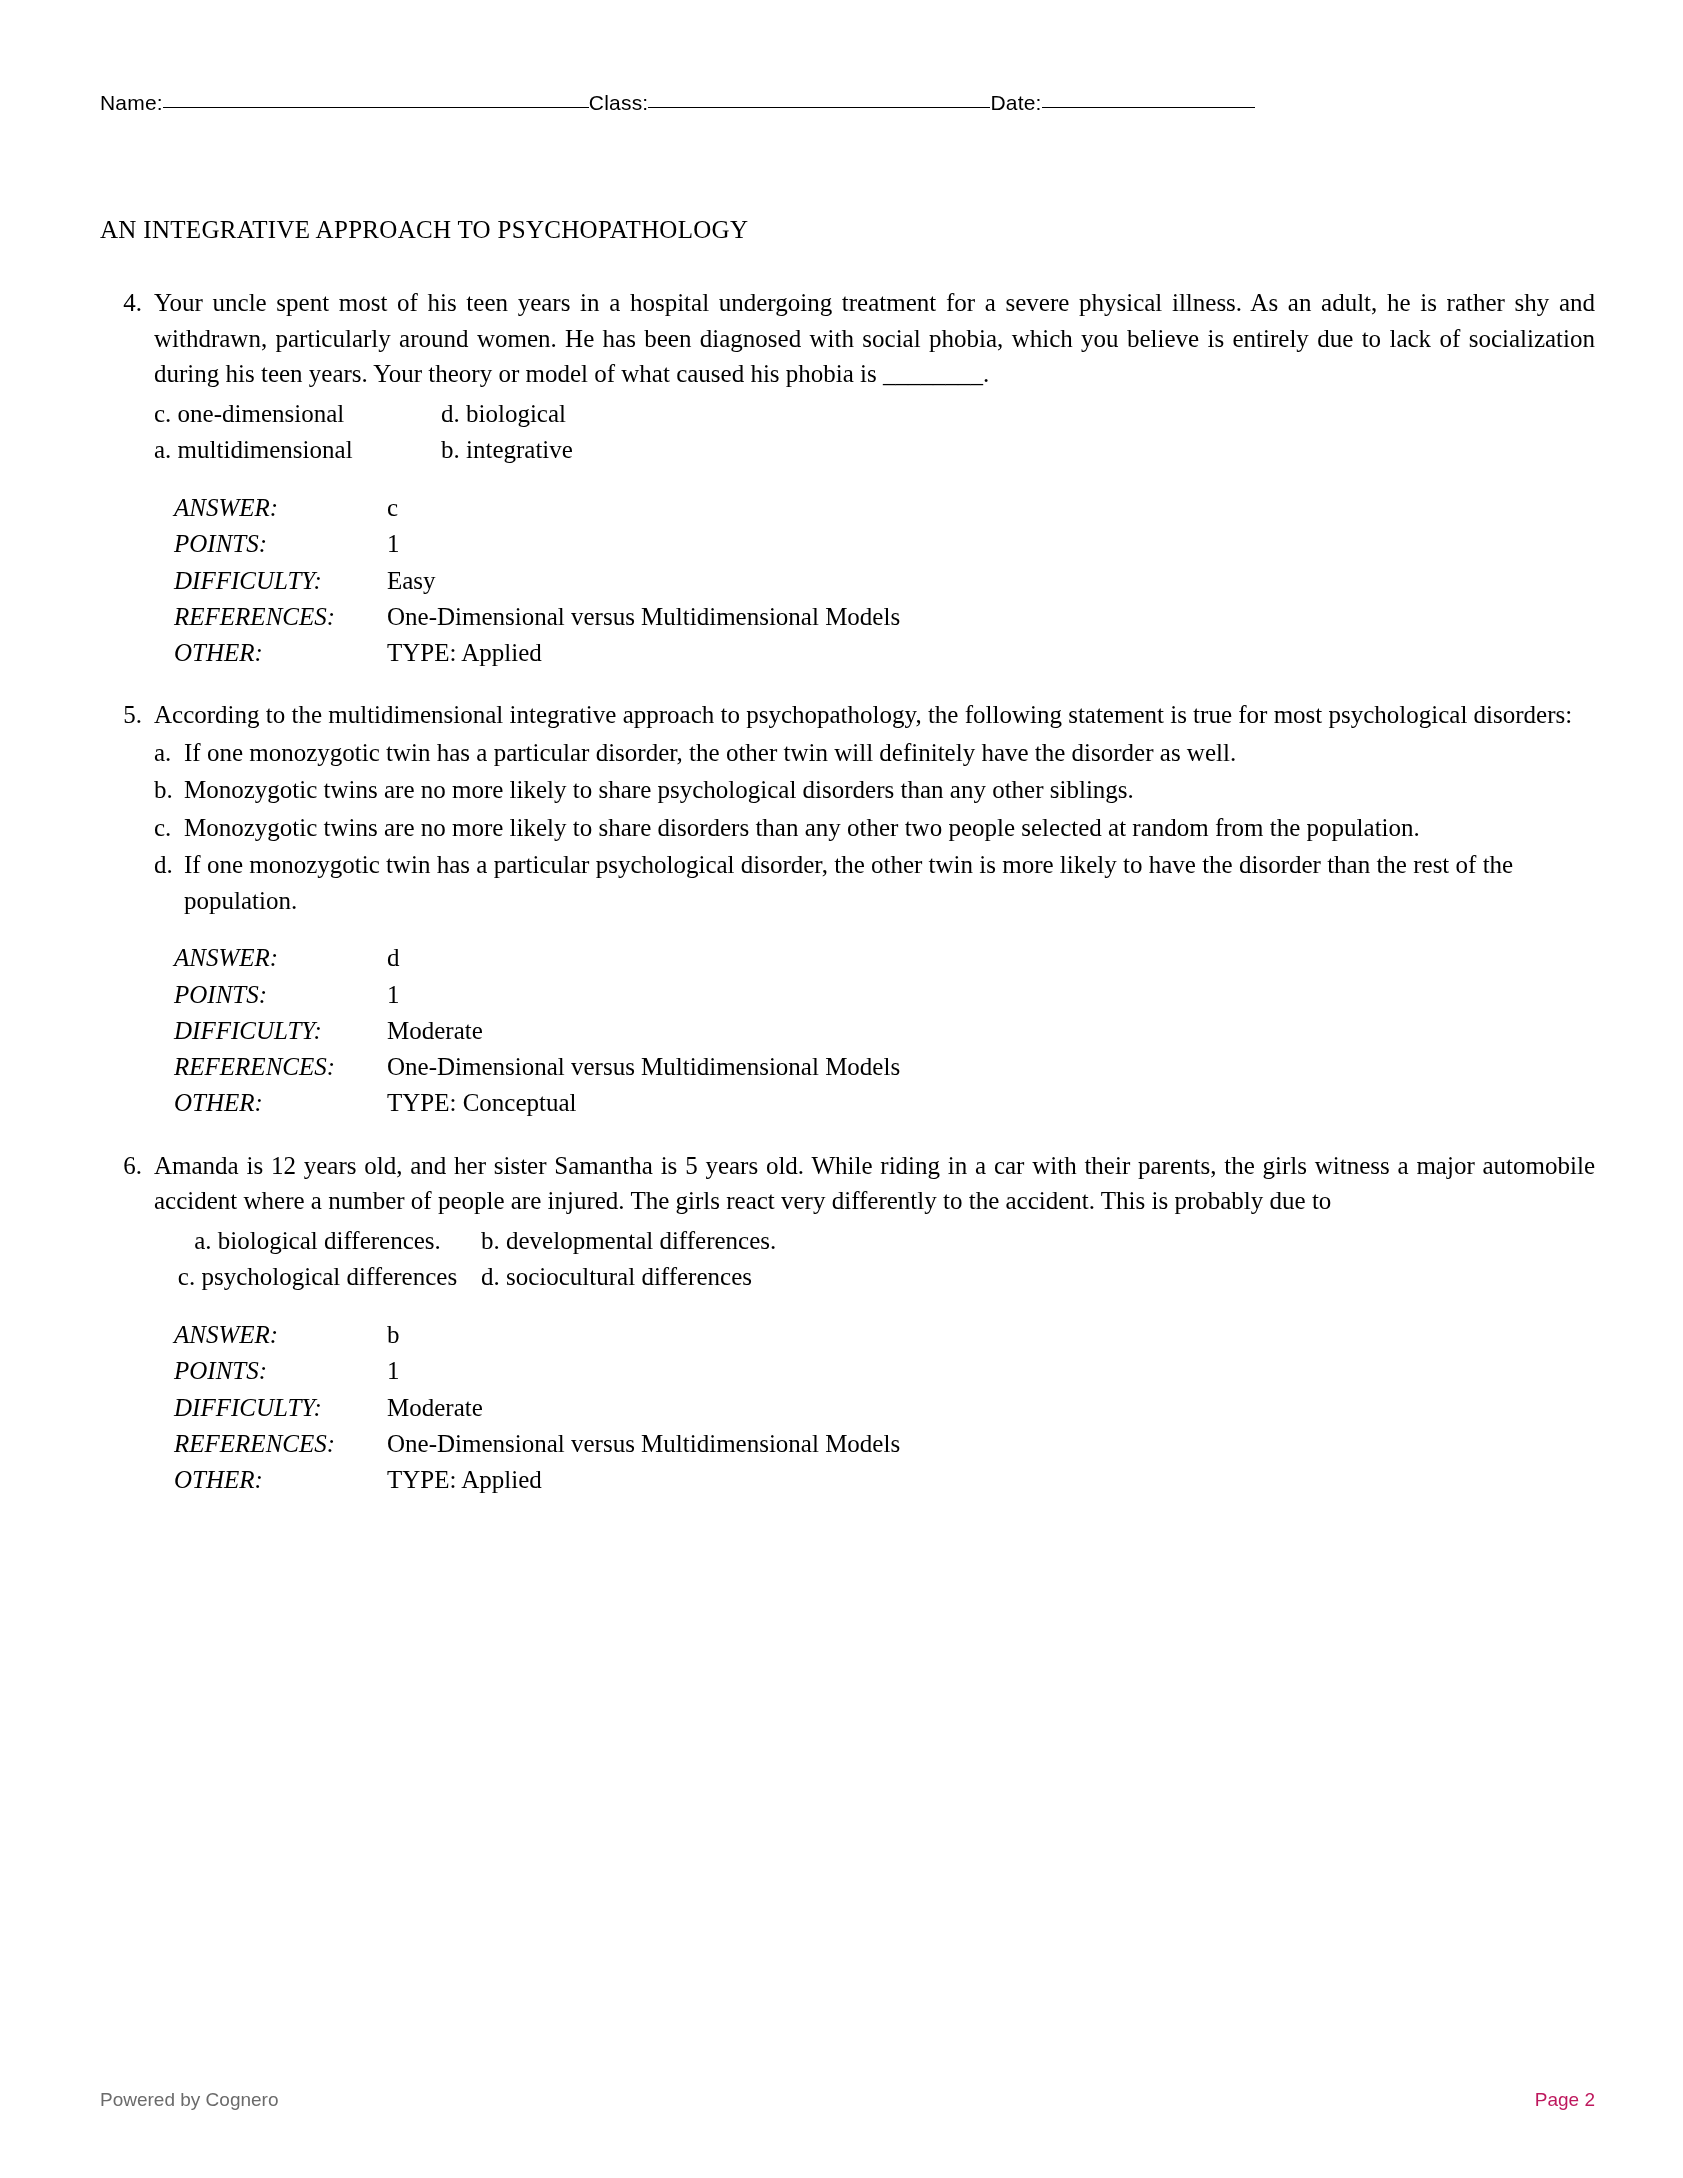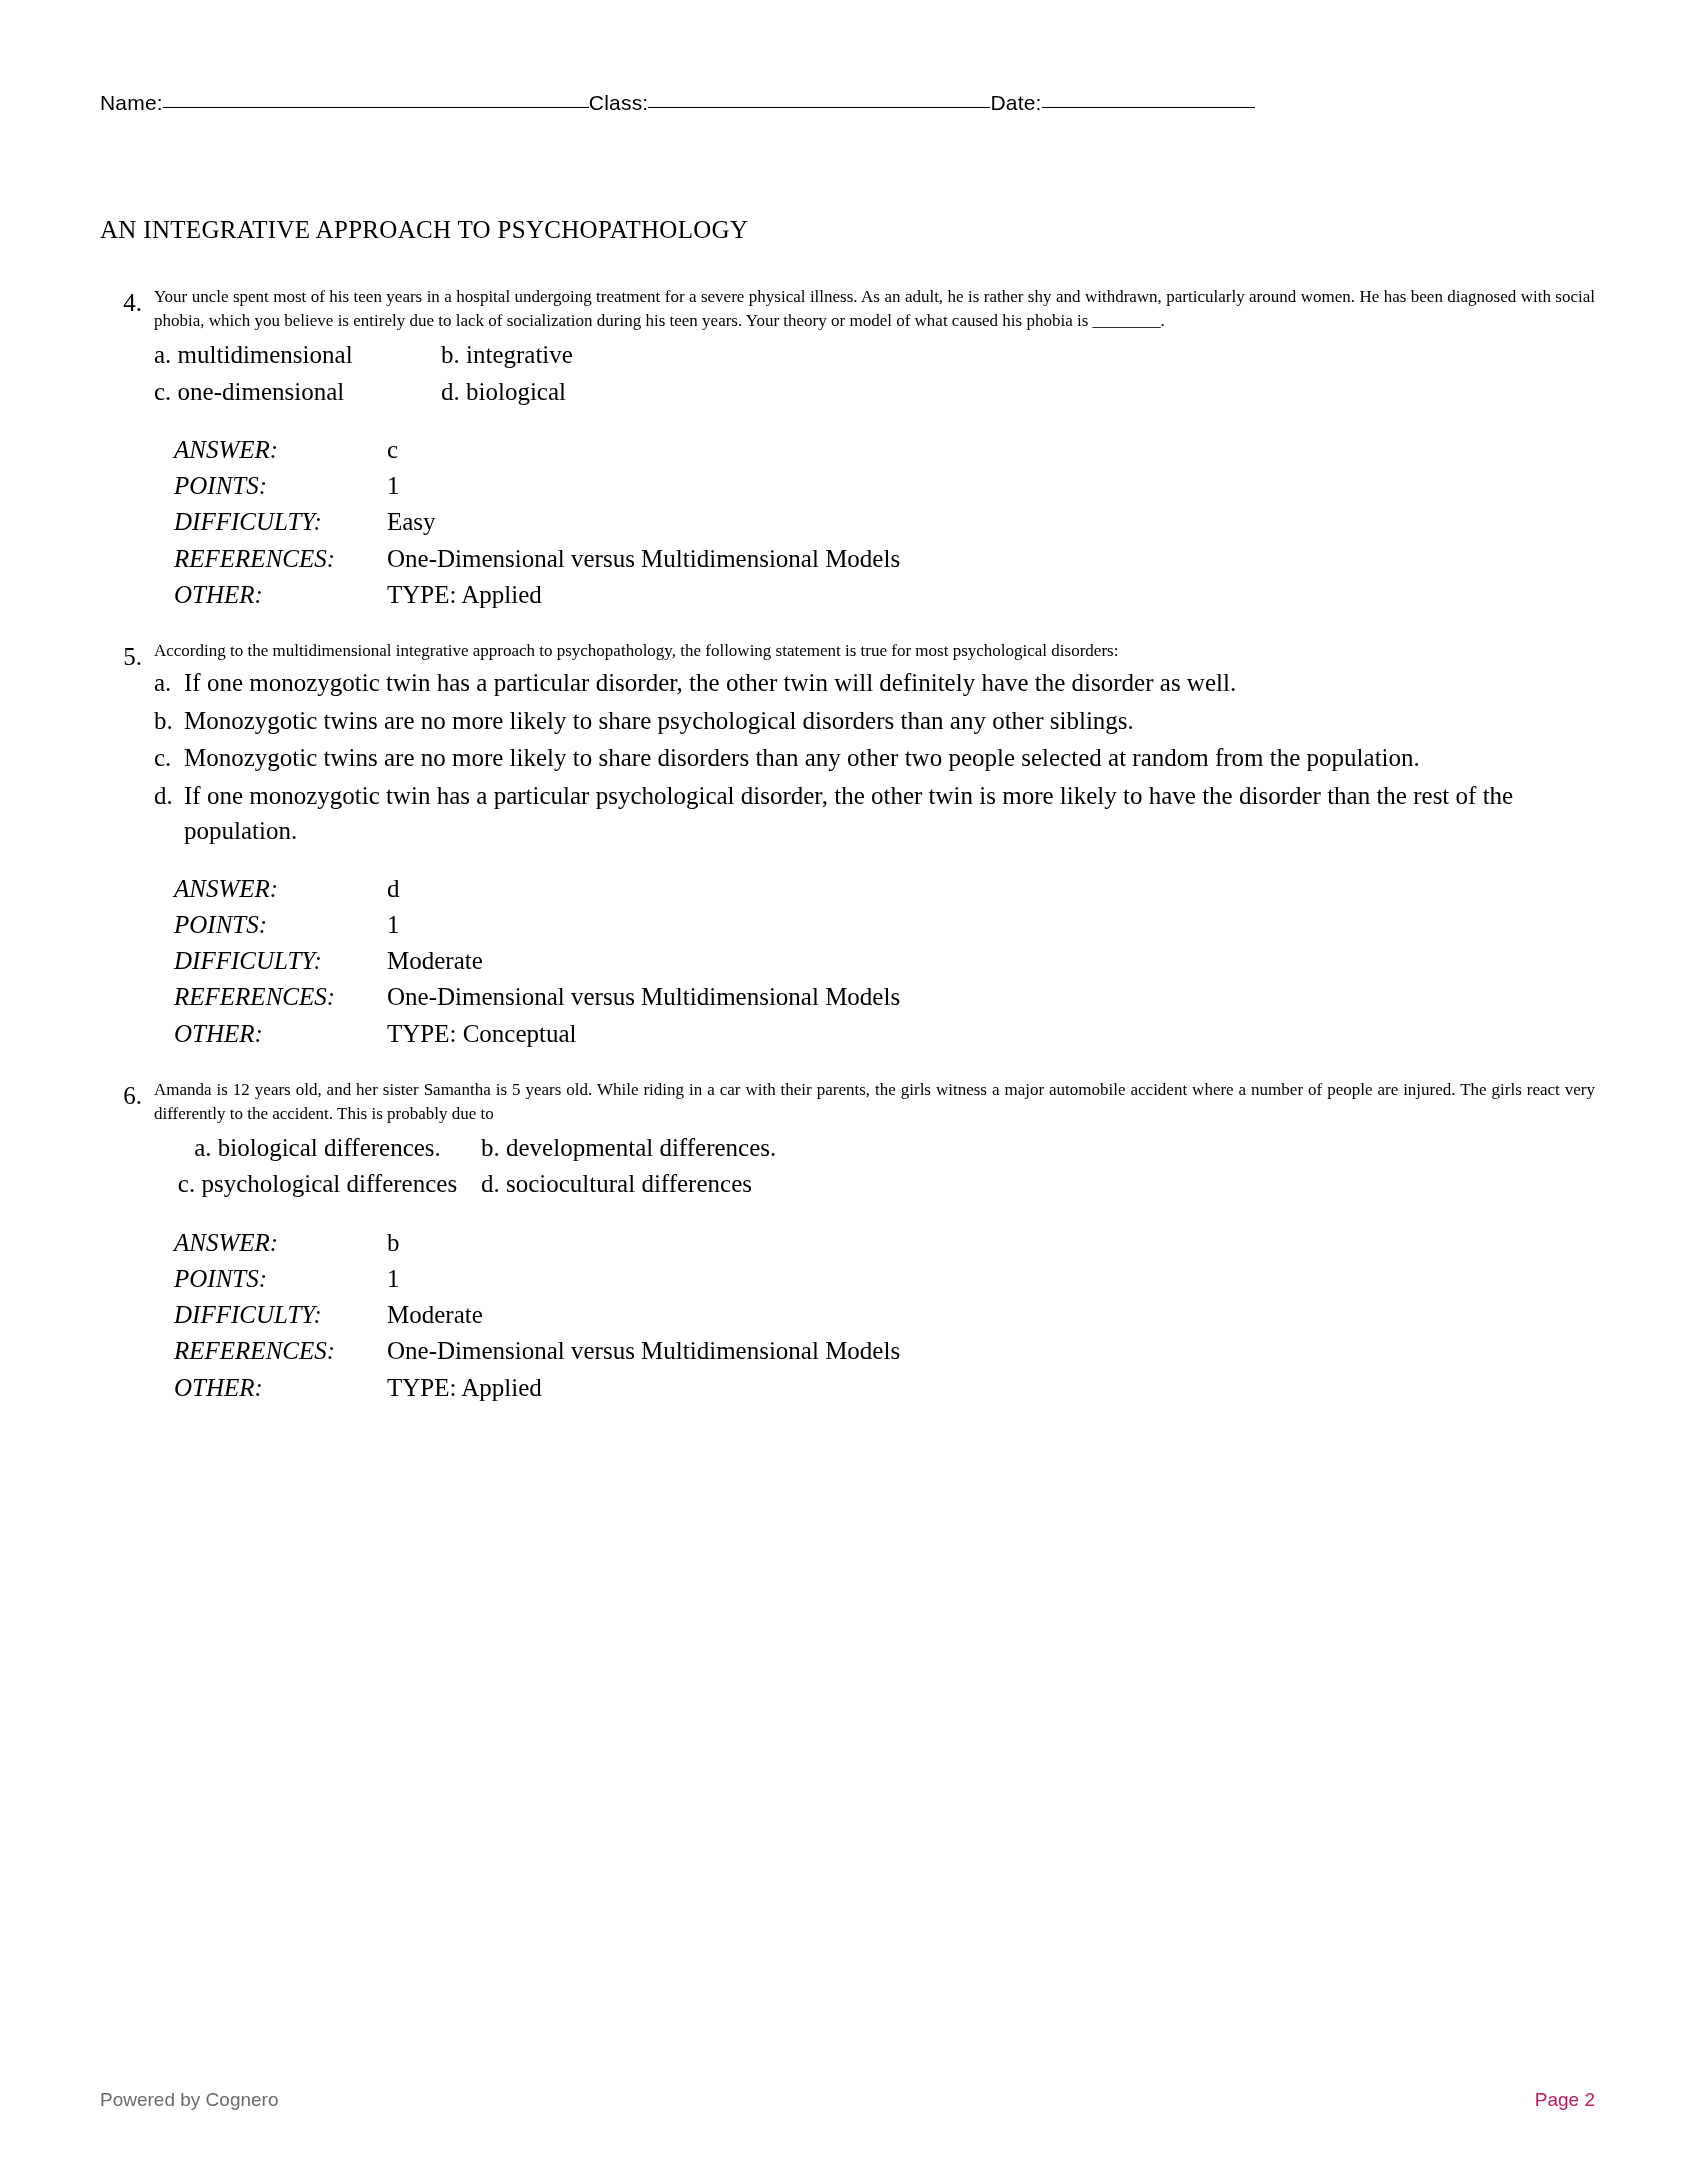--- a/index.html
+++ b/index.html
@@ -85,21 +85,21 @@
     text-align: right;
     padding-right: 12px;
     font-size: 25px;
     line-height: 1.42;
     flex: 0 0 auto;
   }
   .q-body {
     flex: 1 1 auto;
   }
   .q-stem {
-    font-size: 17px;
+    font-size: 25px;
     line-height: 1.42;
     text-align: justify;
     margin: 0;
   }
   .choices-grid {
     margin-top: 4px;
     font-size: 25px;
     line-height: 1.45;
   }
   .choice-line {
@@ -181,26 +181,26 @@
 
   <div class="content">
 
     <div class="question">
       <div class="q-row">
         <div class="q-num">4.</div>
         <div class="q-body">
           <p class="q-stem">Your uncle spent most of his teen years in a hospital undergoing treatment for a severe physical illness. As an adult, he is rather shy and withdrawn, particularly around women. He has been diagnosed with social phobia, which you believe is entirely due to lack of socialization during his teen years. Your theory or model of what caused his phobia is ________.</p>
           <div class="choices-grid">
             <div class="choice-line">
+              <span class="choice-c">c. one-dimensional</span>
+              <span>d. biological</span>
+            </div>
+            <div class="choice-line">
               <span class="choice-a">a. multidimensional</span>
               <span>b. integrative</span>
-            </div>
-            <div class="choice-line">
-              <span class="choice-c">c. one-dimensional</span>
-              <span>d. biological</span>
             </div>
           </div>
           <div class="meta">
             <div class="meta-row">
               <span class="meta-label">ANSWER:</span>
               <span class="meta-value">c</span>
             </div>
             <div class="meta-row">
               <span class="meta-label">POINTS:</span>
               <span class="meta-value">1</span>

